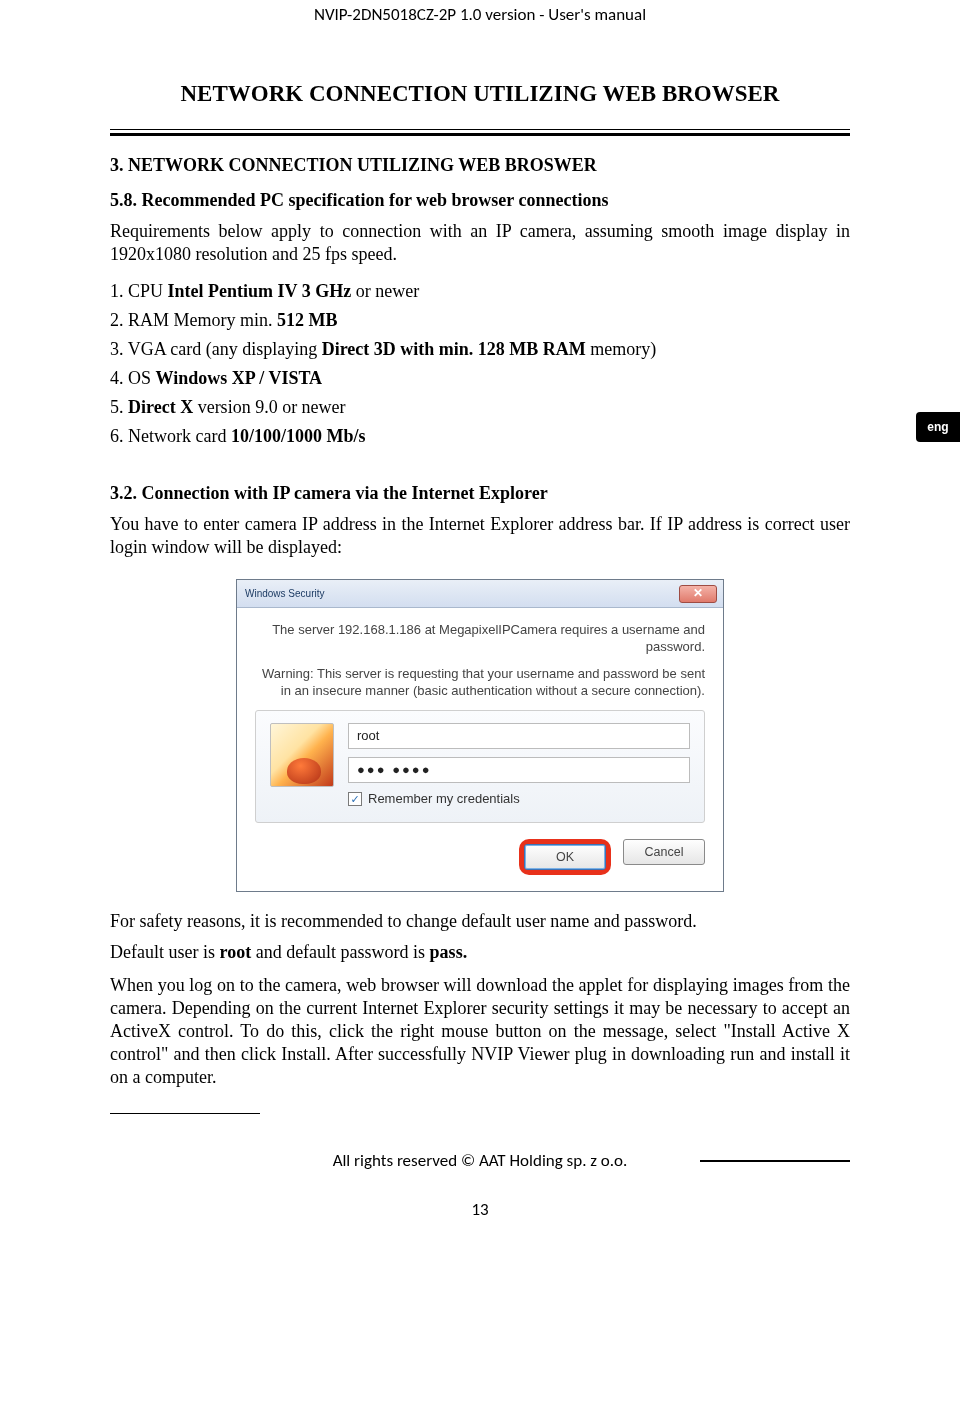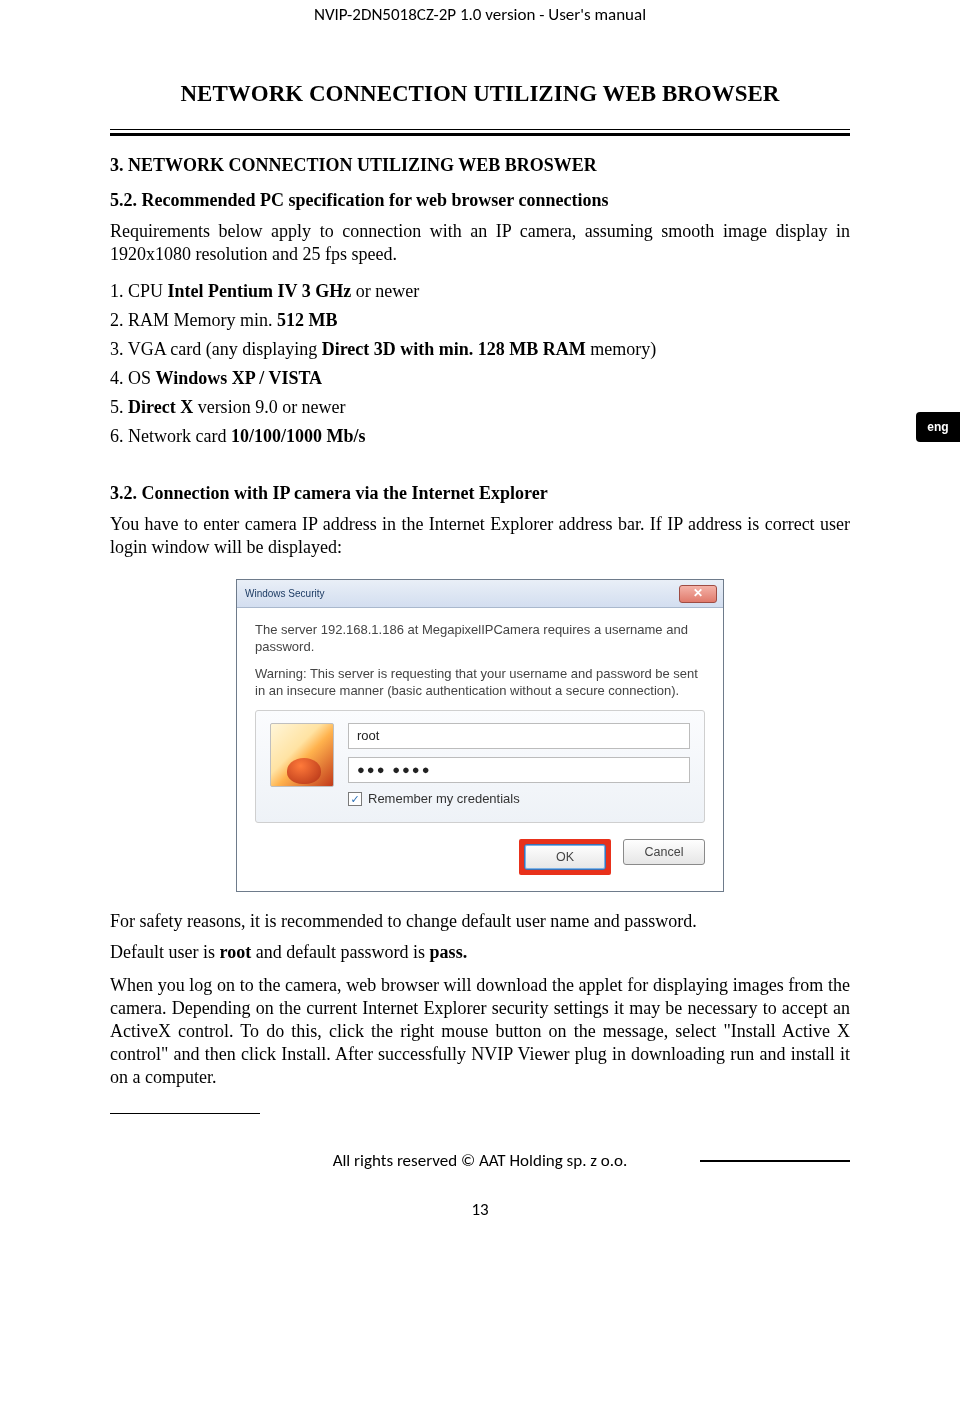--- a/index.html
+++ b/index.html
@@ -80,21 +80,21 @@
   .dlg-title-txt { color: #1e3c64; font-size: 10px; }
   .dlg-close {
     width: 38px; height: 18px;
     background: linear-gradient(#f4b2a8,#e07a6c);
     border: 1px solid #9e4c43;
     border-radius: 3px;
     display: flex; align-items: center; justify-content: center;
     color: #fff; font-weight: bold; font-size: 12px;
   }
   .dlg-body { padding: 14px 18px 16px 18px; color: #444; }
-  .dlg-body p { margin-bottom: 10px; line-height: 1.3; }
+  .dlg-body p { margin-bottom: 10px; line-height: 1.3; text-align: right; }
   .cred-panel {
     border: 1px solid #cfcfcf;
     border-radius: 3px;
     background: linear-gradient(#fbfcfe, #eef2f7);
     padding: 12px 14px 14px 14px;
     margin-top: 8px;
     display: flex;
     gap: 14px;
   }
   .avatar {
@@ -141,21 +141,21 @@
     border: 1px solid #8a8a8a;
     border-radius: 3px;
     background: linear-gradient(#fefefe,#e6e6e6);
     display: flex; align-items: center; justify-content: center;
     font-size: 12.5px;
   }
   .ok-hi {
     padding: 5px;
     background: #e8311b;
     margin-right: 4px;
-    border-radius: 2px;
+    border-radius: 10px;
   }
   .ok-hi .btn { border-color: #3a74b8; box-shadow: 0 0 0 1px #7bb1e6 inset; }
   .footer-line {
     margin: 36px 110px 0 110px;
     display: flex; align-items: center; gap: 12px; justify-content: space-between;
   }
   .fl-seg { flex: 0 0 150px; height: 2px; background: #000; }
   .fl-text { flex: 1; text-align: center; font-family: Calibri, Arial, sans-serif; font-size: 17px; }
   .pagenum { text-align: center; font-family: Calibri, Arial, sans-serif; font-size: 17px; margin-top: 28px; }
   .short-rule { width: 150px; height: 1.5px; background: #000; margin-left: 110px; margin-top: 24px; }
@@ -166,21 +166,21 @@
 <div class="header-label">NVIP-2DN5018CZ-2P 1.0 version - User's manual</div>
 
 <div class="page-title">NETWORK CONNECTION UTILIZING WEB BROWSER</div>
 <div class="hr-double"></div>
 
 <div class="lang-tab">eng</div>
 
 <div class="content">
 
   <p class="sec-h">3. NETWORK CONNECTION UTILIZING WEB BROSWER</p>
-  <p class="sec-h">5.2. Recommended PC specification for web browser connections</p>
+  <p class="sec-h">5.8. Recommended PC specification for web browser connections</p>
   <p class="just">Requirements below apply to connection with an IP camera, assuming smooth image display in  1920x1080 resolution and 25 fps speed.</p>
 
   <div class="spec-list" style="margin-top:14px;">
     <p>
       <span>1. CPU </span><b>Intel Pentium IV 3 GHz</b><span> or newer</span>
     </p>
     <p>
       <span>2. RAM Memory min. </span><b>512 MB</b>
     </p>
     <p>

